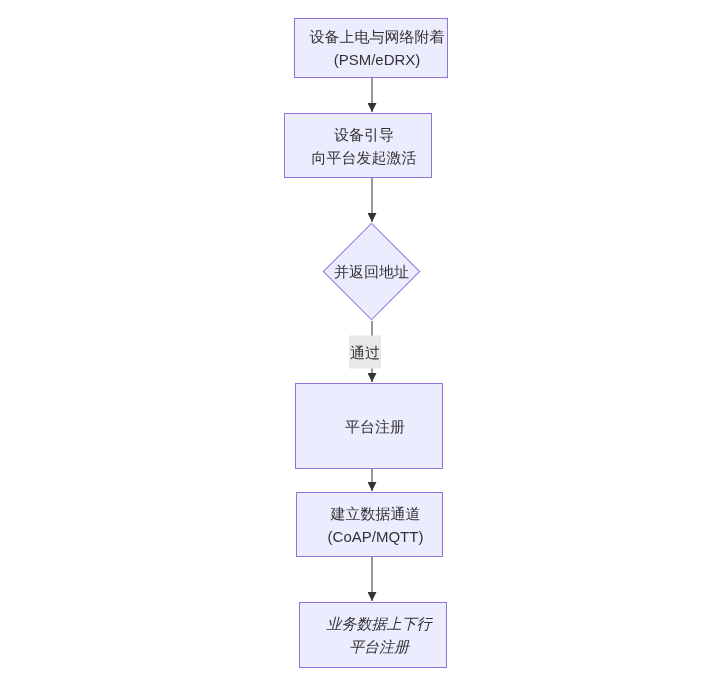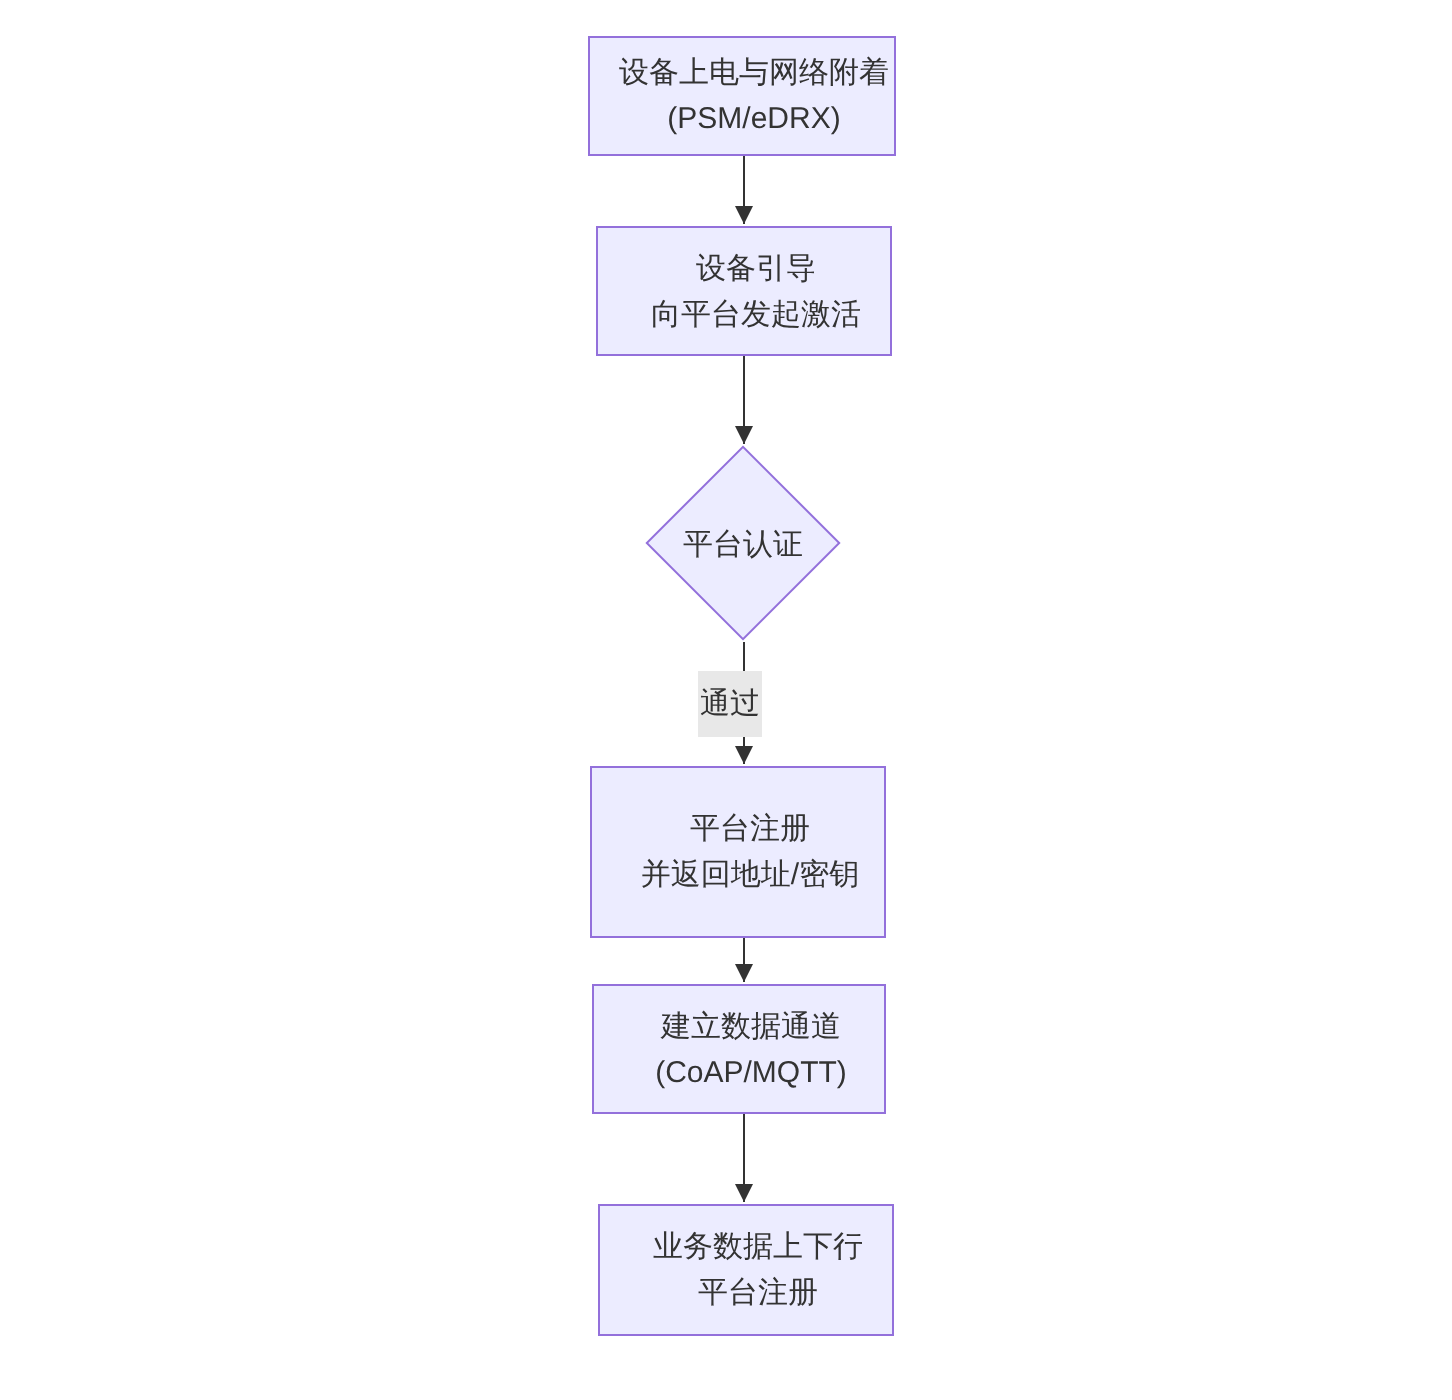--- a/index.html
+++ b/index.html
@@ -68,24 +68,24 @@
     transform: translate(-50%, -50%);
     background: var(--edge-label-bg, #e8e8e8);
     color: var(--text, #333333);
     font-size: 15px;
     line-height: 17px;
     padding: 8px 1px;
     white-space: nowrap;
   }
   
   #node-start    { left: 294px; top: 18px;  width: 154px; height: 60px; }
-  #node-bootstrap{ left: 298px; top: 113px; width: 148px; height: 65px; }
+  #node-bootstrap{ left: 284px; top: 113px; width: 148px; height: 65px; }
   #node-register { left: 295px; top: 383px; width: 148px; height: 86px; }
   #node-channel  { left: 296px; top: 492px; width: 147px; height: 65px; text-align: right; }
-  #node-business { left: 299px; top: 602px; width: 148px; height: 66px; }
+  #node-business { left: 299px; top: 602px; width: 148px; height: 66px; font-style: italic; }
 </style>
 </head>
 <body>
 
 <div id="canvas">
 
   <svg id="edges" width="726" height="700" viewBox="0 0 726 700">
     <defs>
       <marker id="arrow" viewBox="0 0 10 10" refX="10" refY="5" markerWidth="9" markerHeight="9" markerUnits="userSpaceOnUse" orient="auto">
         <path class="arrowhead-path" d="M0,0 L10,5 L0,10 z"></path>
@@ -103,28 +103,27 @@
     <span class="node-line">(PSM/eDRX)</span>
   </div>
 
   <div id="node-bootstrap" class="flow-node">
     <span class="node-line">设备引导</span>
     <span class="node-line">向平台发起激活</span>
   </div>
 
   <div class="diamond-wrap">
     <div class="diamond-shape"></div>
-    <div class="diamond-label">平台认证</div>
+    <div class="diamond-label">并返回地址</div>
   </div>
 
   <div class="edge-label">通过</div>
 
   <div id="node-register" class="flow-node">
     <span class="node-line">平台注册</span>
-    <span class="node-line">并返回地址/密钥</span>
   </div>
 
   <div id="node-channel" class="flow-node">
     <span class="node-line">建立数据通道</span>
     <span class="node-line">(CoAP/MQTT)</span>
   </div>
 
   <div id="node-business" class="flow-node">
     <span class="node-line">业务数据上下行</span>
     <span class="node-line">平台注册</span>

